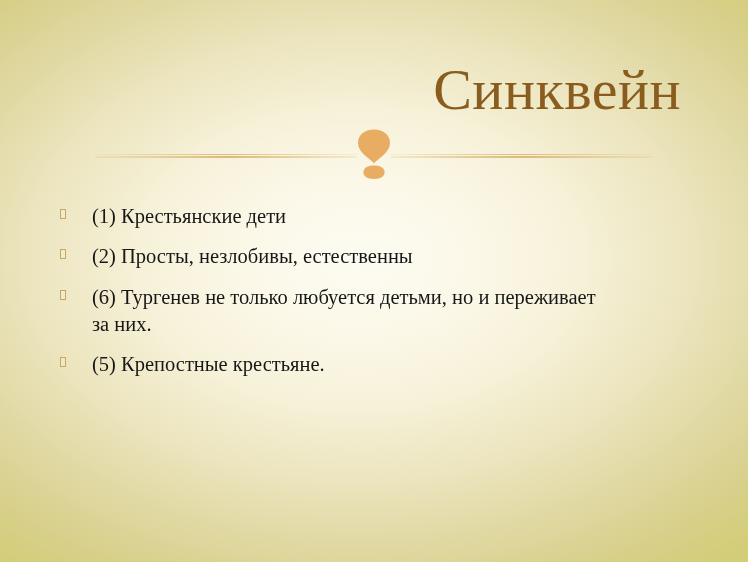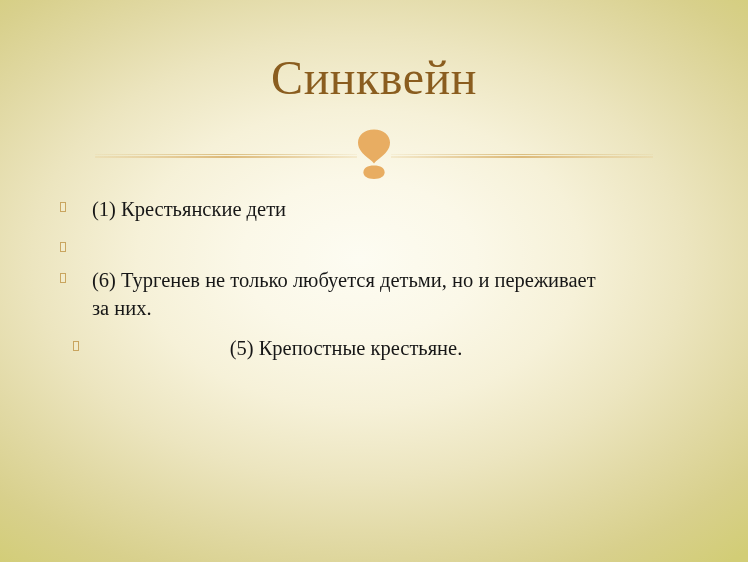--- a/index.html
+++ b/index.html
@@ -29,27 +29,28 @@
 
   
   .title-block {
     position: absolute;
     left: 60px;
     top: 52px;
     width: 628px;
     text-align: center;
   }
   .slide-title {
-    margin: 0;
-    font-size: 48px;
+    margin: 7px;
+    font-size: 58px;
     line-height: 1.08;
     font-weight: 400;
     color: #8a5d1f;
     letter-spacing: 0.5px;
     font-family: "Liberation Serif", "DejaVu Serif", serif;
+    text-align: right;
   }
 
   
   .divider {
     position: absolute;
     left: 60px;
     top: 128px;
     width: 628px;
     height: 52px;
   }
@@ -85,29 +86,29 @@
     transform: translateX(-50%);
     width: 44px;
     height: 52px;
   }
   .ornament svg { display: block; }
 
   
   .body-block {
     position: absolute;
     left: 60px;
-    top: 196px;
+    top: 203px;
     width: 620px;
   }
   .bullet-item {
     display: flex;
     align-items: flex-start;
     margin-bottom: 13px;
   }
-  .bullet-item:last-child { margin-bottom: 0; text-align: center; }
+  .bullet-item:last-child { margin-bottom: 0; }
   .bullet-marker {
     flex: 0 0 auto;
     width: 32px;
     padding-top: 6px;
     color: #c8a96a;
     font-family: "DejaVu Sans", sans-serif;
     font-size: 11px;
     line-height: 1;
   }
   .tofu {
@@ -175,20 +176,21 @@
       <span class="bullet-marker">
         <span class="tofu"></span>
       </span>
       <span class="bullet-text">(1) Крестьянские дети</span>
     </div>
 
     <div class="bullet-item">
       <span class="bullet-marker">
         <span class="tofu"></span>
       </span>
+      <span class="bullet-text">(2) Просты, незлобивы, естественны</span>
     </div>
 
 
     <div class="bullet-item">
       <span class="bullet-marker">
         <span class="tofu"></span>
       </span>
       <span class="bullet-text">(6) Тургенев не только любуется детьми, но и переживает за них.</span>
     </div>
 

